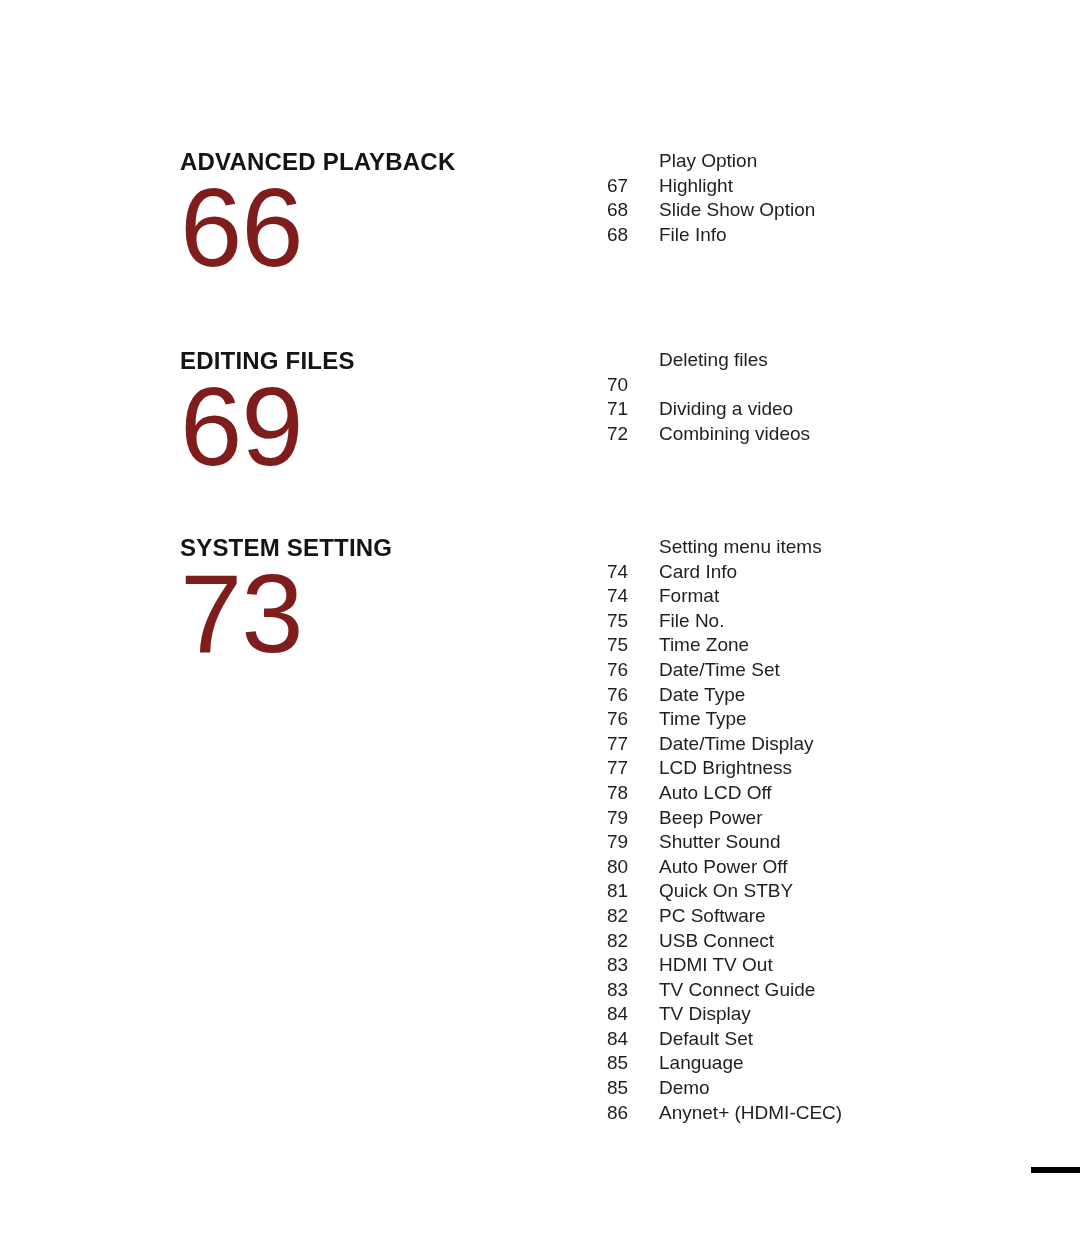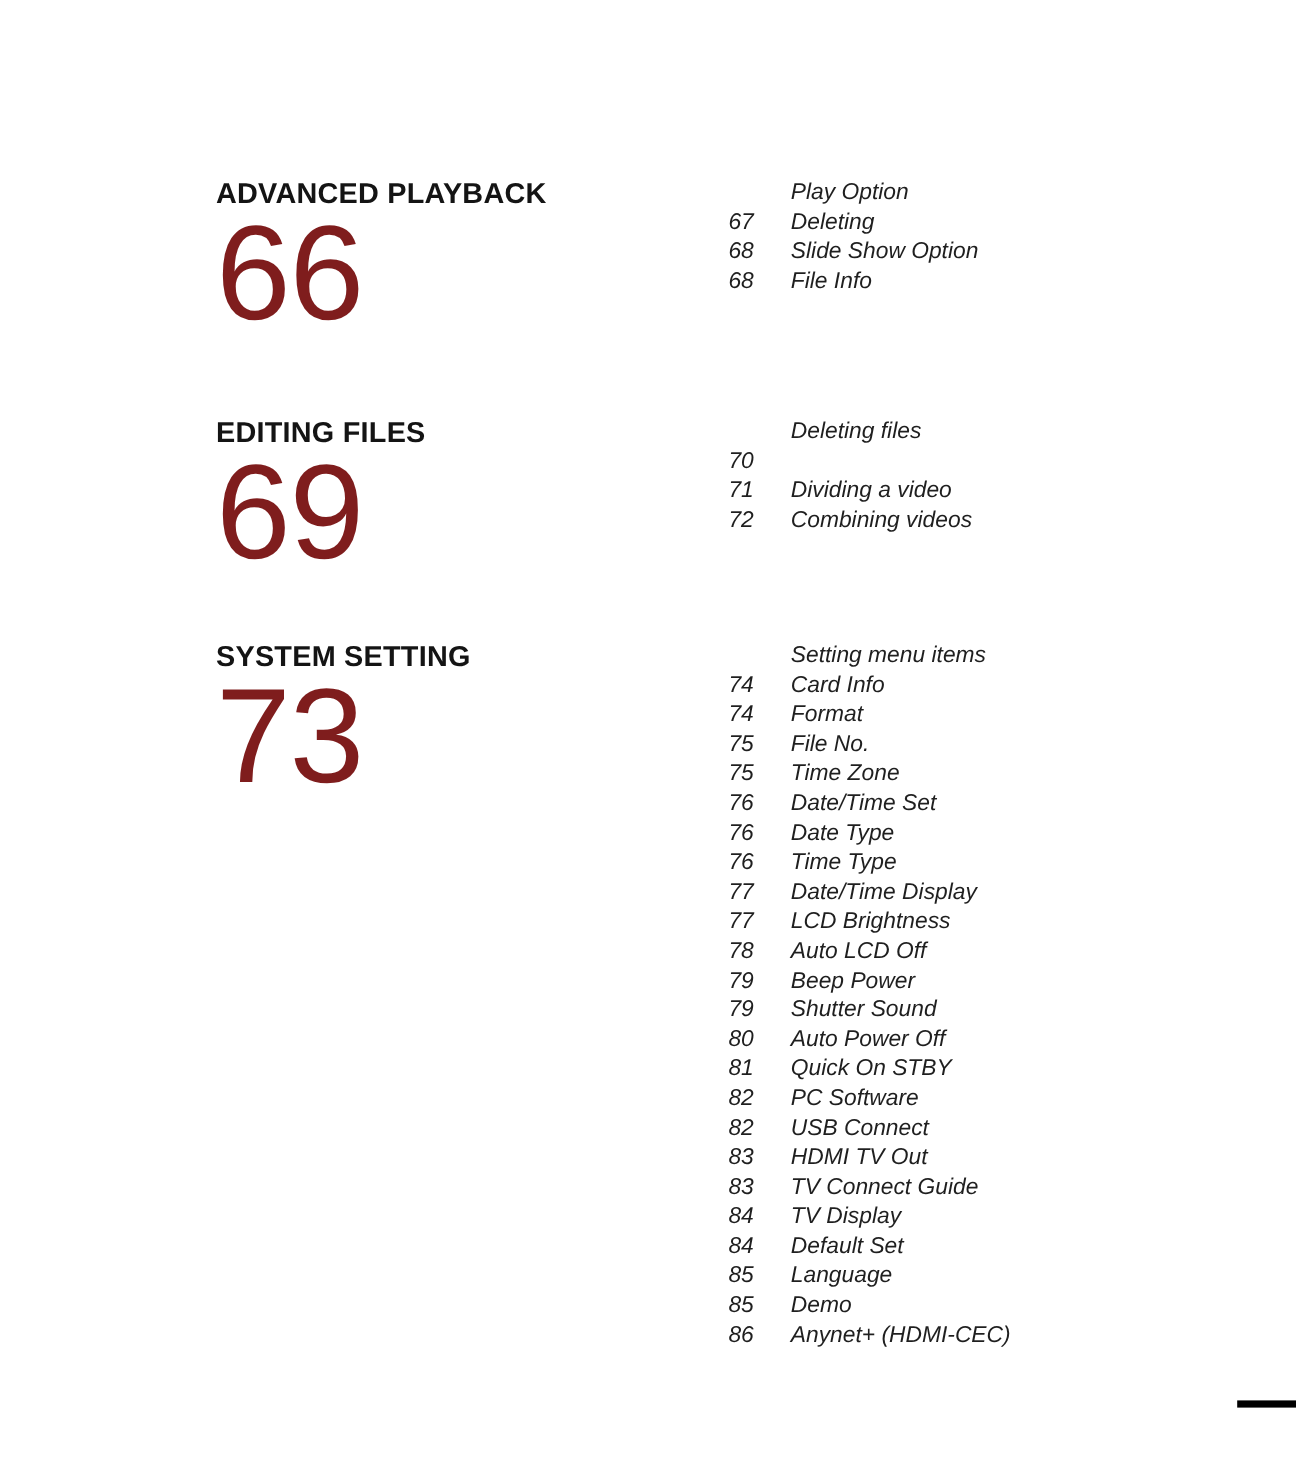--- a/index.html
+++ b/index.html
@@ -66,21 +66,20 @@
     margin: 0;
     padding: 0;
   }
 
   .toc-row {
     display: flex;
     align-items: flex-end;
     height: 24.6px;
     line-height: 24.6px;
     white-space: nowrap;
-    font-style: italic;
   }
 
   .toc-page {
     flex: 0 0 52px;
     width: 52px;
     font-size: 19px;
     color: #1f1f1f;
     text-align: left;
     margin-left: 48px;
   }
@@ -112,21 +111,21 @@
       <span class="section-number">66</span>
     </div>
     <div class="section-right">
       <ul class="toc-list">
         <li class="toc-row no-page">
           <span class="toc-page"></span>
           <span class="toc-label">Play Option</span>
         </li>
         <li class="toc-row">
           <span class="toc-page">67</span>
-          <span class="toc-label">Deleting</span>
+          <span class="toc-label">Highlight</span>
         </li>
         <li class="toc-row">
           <span class="toc-page">68</span>
           <span class="toc-label">Slide Show Option</span>
         </li>
         <li class="toc-row">
           <span class="toc-page">68</span>
           <span class="toc-label">File Info</span>
         </li>
       </ul>

